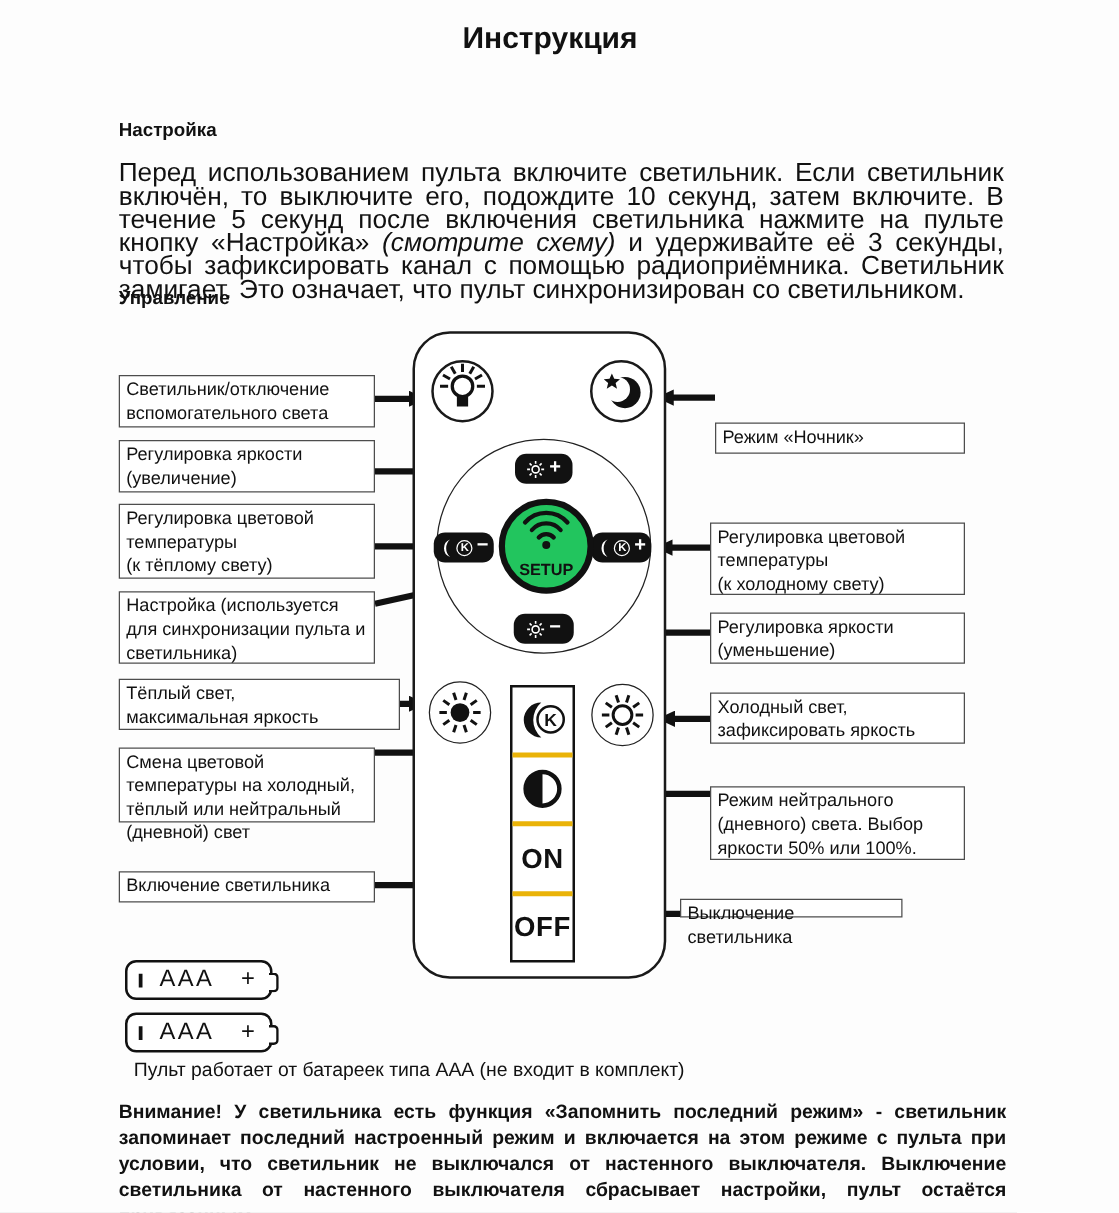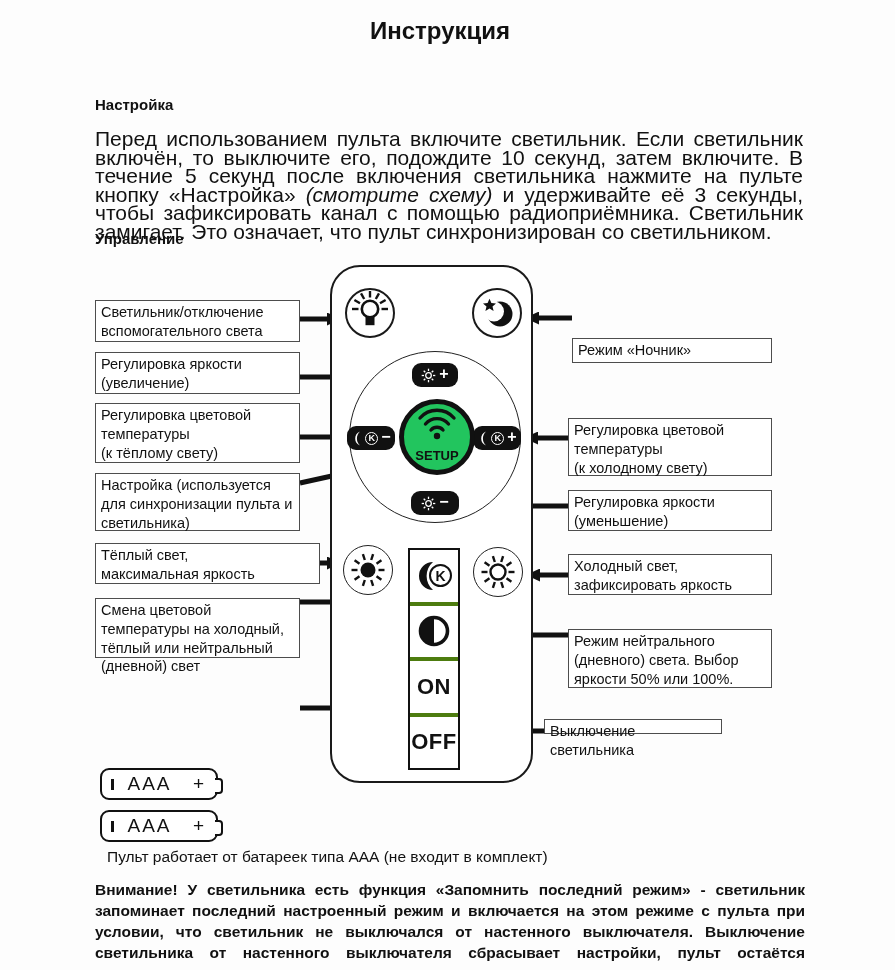--- a/index.html
+++ b/index.html
@@ -18,21 +18,21 @@
               display:flex;align-items:center;justify-content:center;}
   .bigcircle{box-sizing:border-box;border:1.6px solid #222;border-radius:50%;}
   .pill{box-sizing:border-box;background:#111;border-radius:9px;display:flex;align-items:center;
         justify-content:center;gap:3px;color:#fff;}
   .pill .sign{font-size:16px;font-weight:900;line-height:1;transform:translateY(-1px);}
   .kcirc-s{box-sizing:border-box;width:13px;height:13px;border:1.5px solid #fff;border-radius:50%;
            display:flex;align-items:center;justify-content:center;font-size:9px;font-weight:bold;color:#fff;line-height:1;}
   .setupbtn{box-sizing:border-box;border:5px solid #111;border-radius:50%;background:#22c55e;}
   .col{box-sizing:border-box;border:2px solid #111;background:#fff;display:flex;flex-direction:column;}
   .cell{flex:1;display:flex;align-items:center;justify-content:center;}
-  .cell + .cell{border-top:4px solid #4d7c0f;}
+  .cell + .cell{border-top:4px solid #eab308;}
   .onoff{font-size:22px;font-weight:bold;letter-spacing:0.5px;}
   .kcirc-b{box-sizing:border-box;width:23px;height:23px;border:2.5px solid #111;border-radius:50%;
            display:flex;align-items:center;justify-content:center;font-size:14px;font-weight:bold;color:#111;
            margin-left:-7px;background:transparent;}
   .battery{box-sizing:border-box;border:2.5px solid #111;border-radius:9px;background:#fff;
            display:flex;align-items:center;font-size:18px;font-weight:normal;}
   .battery .term{width:2.5px;height:11px;background:#111;margin-left:9px;}
   .battery .bat-label{margin-left:14px;letter-spacing:2px;font-size:19px;}
   .battery .bat-plus{margin-left:auto;margin-right:12px;font-size:19px;}
   .battery .nub{position:absolute;right:-7px;top:8px;width:6px;height:12px;border:2.5px solid #111;
@@ -88,20 +88,21 @@
 (к тёплому свету)</div>
   <div class="abs lblbox" style="left:95px;top:473px;width:205px;height:58px;">Настройка (используется
 для синхронизации пульта и
 светильника)</div>
   <div class="abs lblbox" style="left:95px;top:543px;width:225px;height:41px;">Тёплый свет,
 максимальная яркость</div>
   <div class="abs lblbox" style="left:95px;top:598px;width:205px;height:60px;">Смена цветовой
 температуры на холодный,
 тёплый или нейтральный
 (дневной) свет</div>
+  <div class="abs lblbox" style="left:95px;top:697px;width:205px;height:25px;">Включение светильника</div>
 
   <div class="abs lblbox" style="left:572px;top:306px;width:200px;height:25px;margin-top:32px;">Режим «Ночник»</div>
   <div class="abs lblbox" style="left:568px;top:418px;width:204px;height:58px;">Регулировка цветовой
 температуры
 (к холодному свету)</div>
   <div class="abs lblbox" style="left:568px;top:490px;width:204px;height:41px;">Регулировка яркости
 (уменьшение)</div>
   <div class="abs lblbox" style="left:568px;top:554px;width:204px;height:41px;">Холодный свет,
 зафиксировать яркость</div>
   <div class="abs lblbox" style="left:568px;top:613px;width:204px;height:59px;margin-top:16px;">Режим нейтрального

